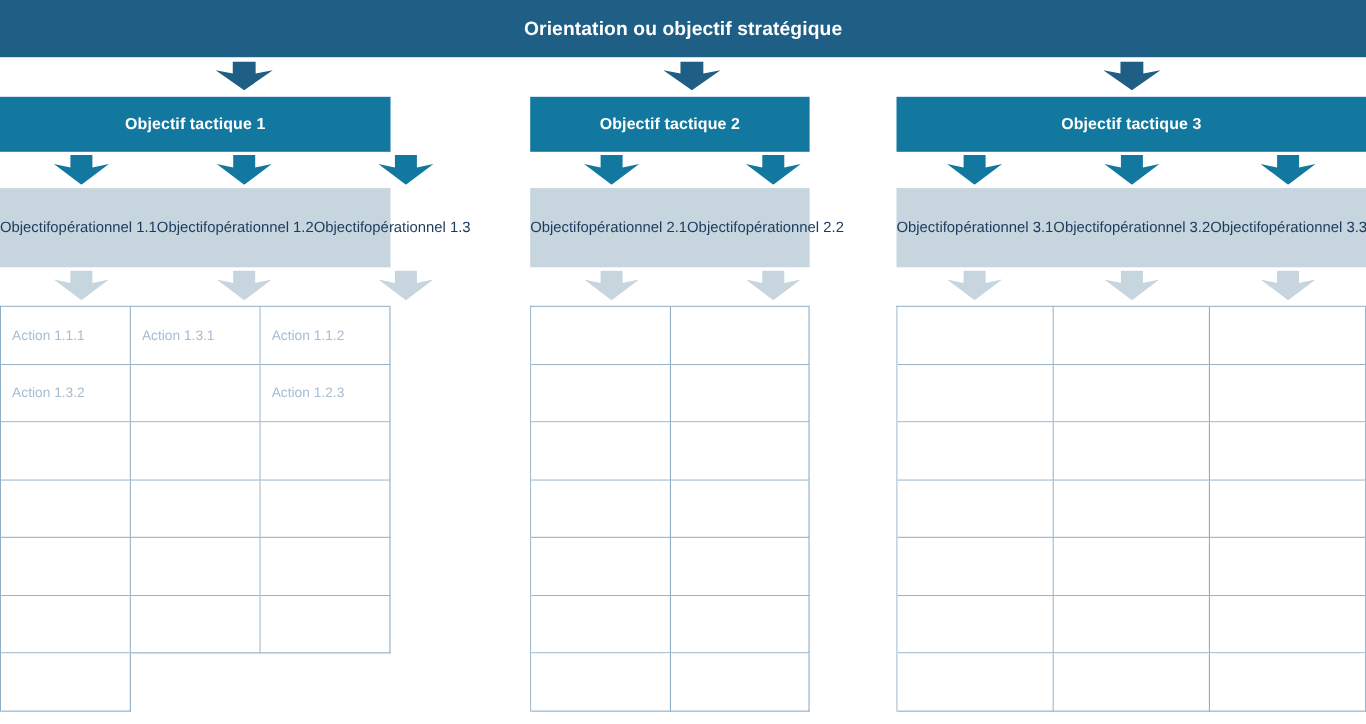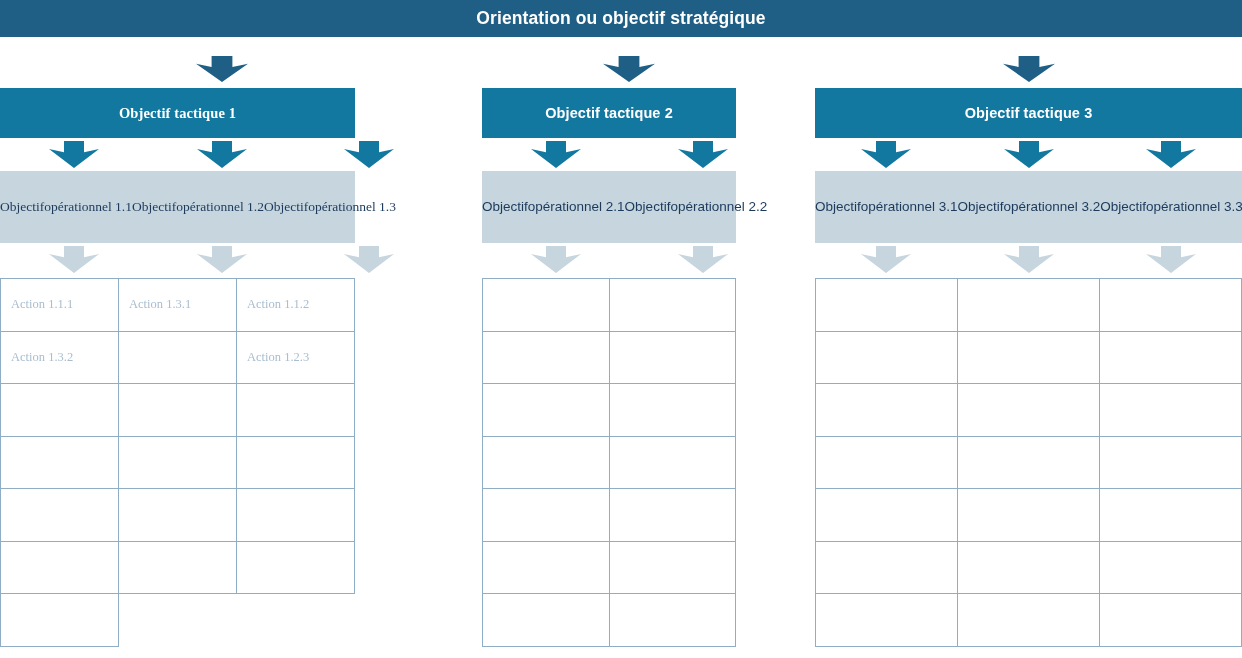--- a/index.html
+++ b/index.html
@@ -14,21 +14,21 @@
     overflow: hidden;
     position: relative;
   }
 
   
   .strategic-banner {
     position: absolute;
     left: 0;
     top: 0;
     width: 1242px;
-    height: 37px;
+    height: 52px;
     background: #1f5f85;
     display: flex;
     align-items: center;
     justify-content: center;
   }
   .strategic-banner .title {
     color: #ffffff;
     font-size: 17.5px;
     font-weight: bold;
     letter-spacing: .1px;
@@ -39,21 +39,21 @@
     position: absolute;
     display: block;
   }
   .arrow svg { display: block; }
 
   
   .group {
     position: absolute;
     top: 88px;
   }
-  .group.g1 { left: 0px;   width: 355px; font-family: Liberation Serif, serif; }
+  .group.g1 { left: 0px;   width: 355px; }
   .group.g2 { left: 482px; width: 254px; }
   .group.g3 { left: 815px; width: 427px; }
 
   .tactical-bar {
     height: 50px;
     background: #1278a0;
     display: flex;
     align-items: center;
     justify-content: center;
   }

